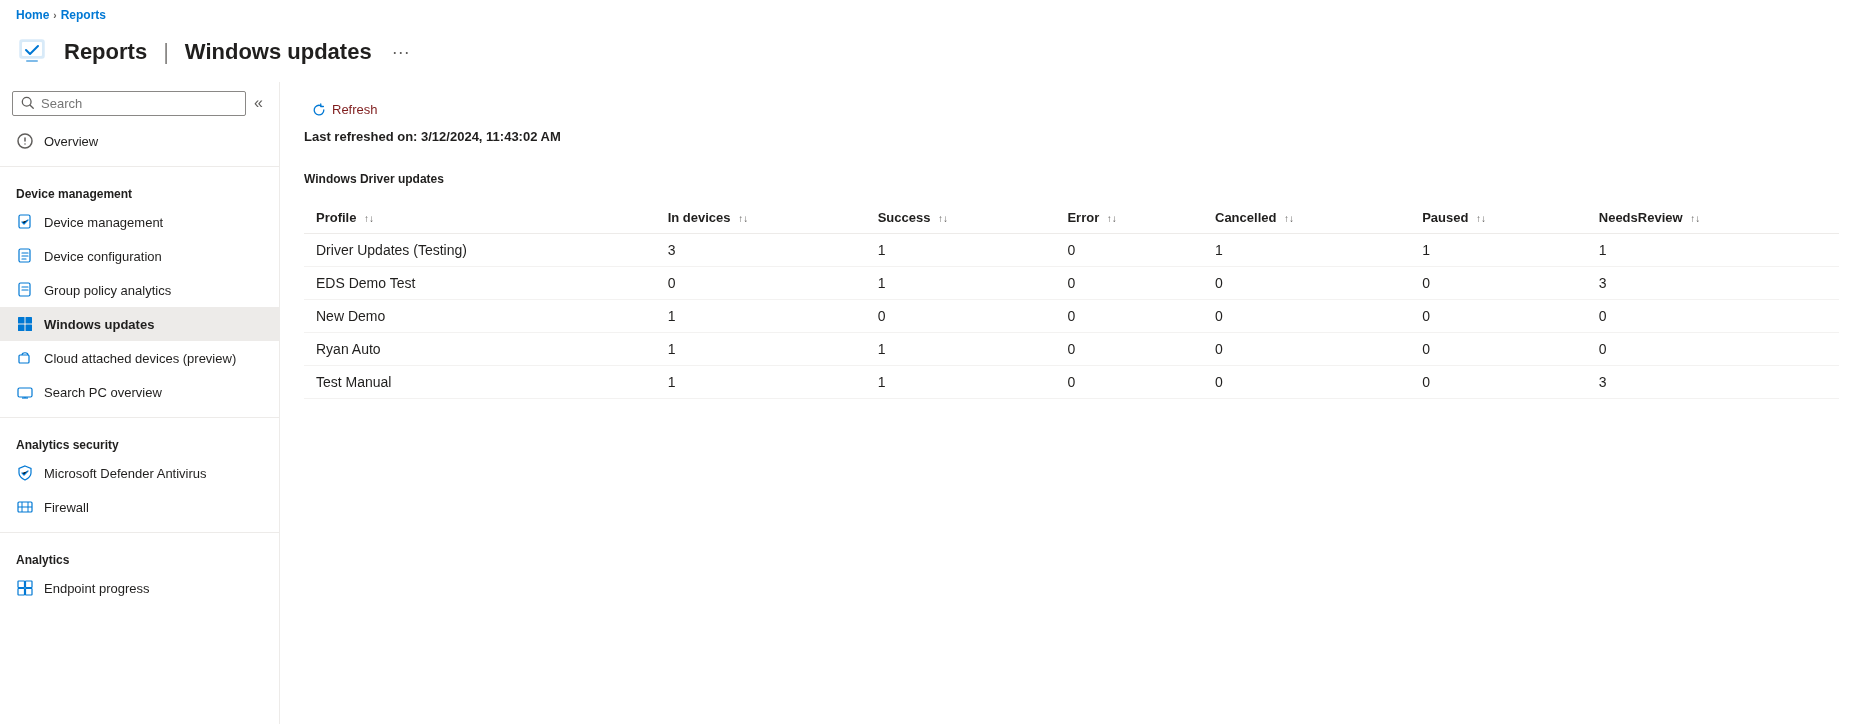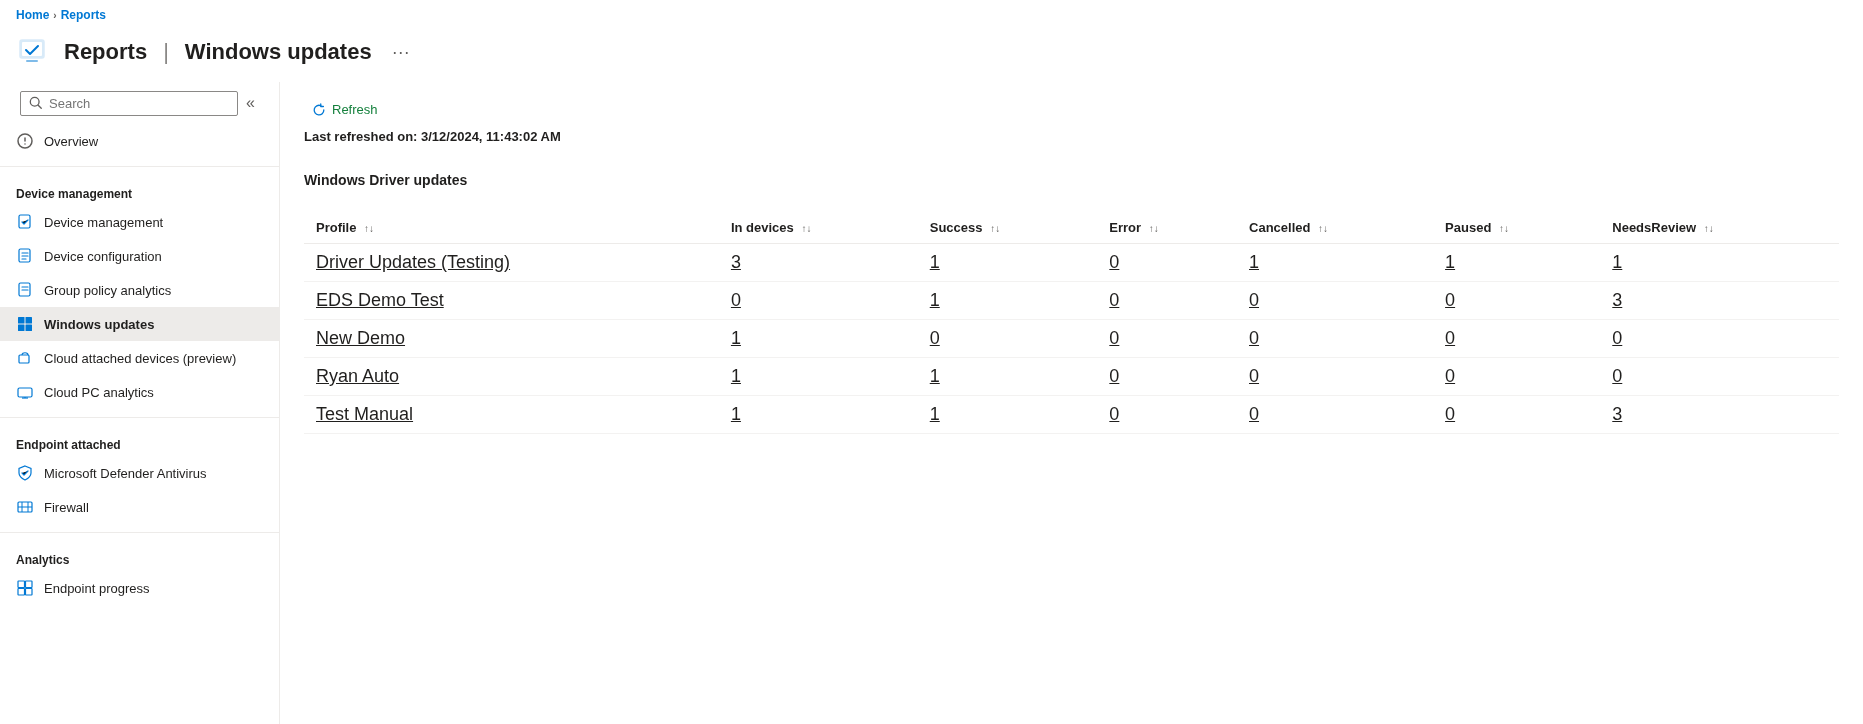--- a/index.html
+++ b/index.html
@@ -18,45 +18,45 @@
     .page-header-title { font-size: 22px; font-weight: 600; color: #201f1e; }
     .page-header-sep { color: #8a8886; font-size: 22px; font-weight: 300; margin: 0 4px; }
     .page-header-sub { font-size: 22px; font-weight: 600; color: #201f1e; }
     .page-header-more { color: #605e5c; font-size: 18px; cursor: pointer; margin-left: 8px; }
 
     
     .main-layout { display: flex; flex: 1; overflow: hidden; }
 
     
     .sidebar { width: 280px; min-width: 280px; border-right: 1px solid #edebe9; display: flex; flex-direction: column; overflow-y: auto; padding-bottom: 16px; }
-    .sidebar-search-row { display: flex; align-items: center; padding: 8px 20px; gap: 4px; }
+    .sidebar-search-row { display: flex; align-items: center; padding: 8px 12px; gap: 4px; }
     .sidebar-search { display: flex; align-items: center; flex: 1; border: 1px solid #8a8886; border-radius: 2px; padding: 4px 8px; gap: 6px; background: #fff; }
     .sidebar-search input { border: none; outline: none; font-size: 13px; flex: 1; color: #201f1e; background: transparent; }
     .sidebar-collapse-btn { color: #605e5c; cursor: pointer; font-size: 16px; padding: 4px; }
 
     .sidebar-item { display: flex; align-items: center; gap: 10px; padding: 8px 12px 8px 16px; cursor: pointer; color: #201f1e; font-size: 13px; }
     .sidebar-item.active { background: #edebe9; font-weight: 600; }
     .sidebar-item-icon { width: 18px; height: 18px; display: flex; align-items: center; justify-content: center; flex-shrink: 0; }
 
     .sidebar-section-label { padding: 12px 16px 4px 16px; font-size: 12px; font-weight: 600; color: #201f1e; }
     .sidebar-divider { border: none; border-top: 1px solid #edebe9; margin: 8px 0; }
 
     
     .content { flex: 1; overflow-y: auto; padding: 16px 24px; }
     
     .refresh-row { display: flex; align-items: center; gap: 8px; margin-bottom: 8px; }
-    .refresh-btn { display: flex; align-items: center; gap: 6px; color: #15803d; cursor: pointer; background: none; border: none; font-size: 13px; padding: 4px 8px; }
+    .refresh-btn { display: flex; align-items: center; gap: 6px; color: #7f1d1d; cursor: pointer; background: none; border: none; font-size: 13px; padding: 4px 8px; }
     .last-refreshed { font-size: 13px; color: #201f1e; font-weight: 600; margin-bottom: 28px; }
 
-    .section-title { font-size: 14px; font-weight: 600; color: #201f1e; margin-bottom: 24px; }
+    .section-title { font-size: 12px; font-weight: 600; color: #201f1e; margin-bottom: 16px; }
 
     
     .data-table { width: 100%; border-collapse: collapse; }
     .data-table th { padding: 8px 12px; text-align: left; font-weight: 600; font-size: 13px; color: #201f1e; border-bottom: 1px solid #edebe9; white-space: nowrap; margin-top: 29px; }
-    .data-table td { padding: 8px 12px; font-size: 18px; color: #201f1e; border-bottom: 1px solid #f3f2f1; text-decoration: underline; }
+    .data-table td { padding: 8px 12px; font-size: 14px; color: #201f1e; border-bottom: 1px solid #f3f2f1; }
     .sort-icon { color: #605e5c; font-size: 10px; margin-left: 4px; }
     .link-val { color: #0078d4; cursor: pointer; }
   </style>
 </head>
 <body>
 
 <div class="breadcrumb">
   <a>Home</a>
   <span class="breadcrumb-sep">›</span>
   <span class="breadcrumb-current">Reports</span>
@@ -162,26 +162,26 @@
     </div>
 
     <div class="sidebar-item">
       <div class="sidebar-item-icon">
         <svg width="16" height="16" viewBox="0 0 16 16">
             <rect x="1" y="4" width="14" height="9" rx="1.5" fill="none" stroke="#0078d4" stroke-width="1.2"></rect>
             <line x1="5" y1="14" x2="11" y2="14" stroke="#0078d4" stroke-width="1.2"></line>
             <line x1="8" y1="13" x2="8" y2="14" stroke="#0078d4" stroke-width="1.2"></line>
           </svg>
       </div>
-      <span>Cloud PC analytics</span>
+      <span>Search PC overview</span>
     </div>
 
     <hr class="sidebar-divider">
 
-    <div class="sidebar-section-label">Endpoint attached</div>
+    <div class="sidebar-section-label">Analytics security</div>
 
     <div class="sidebar-item">
       <div class="sidebar-item-icon">
         <svg width="16" height="16" viewBox="0 0 16 16">
             <path d="M8 1 L14 3.5 L14 8 C14 12 8 15 8 15 C8 15 2 12 2 8 L2 3.5 Z" fill="none" stroke="#0078d4" stroke-width="1.2"></path>
             <polyline points="5,8 7,10 11,6" stroke="#0078d4" stroke-width="1.2" stroke-linecap="round" stroke-linejoin="round"></polyline>
           </svg>
       </div>
       <span>Microsoft Defender Antivirus</span>
     </div>

